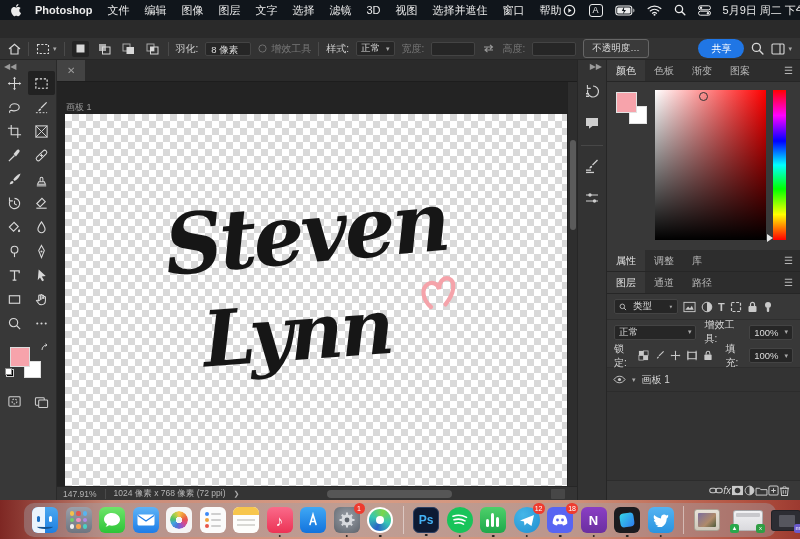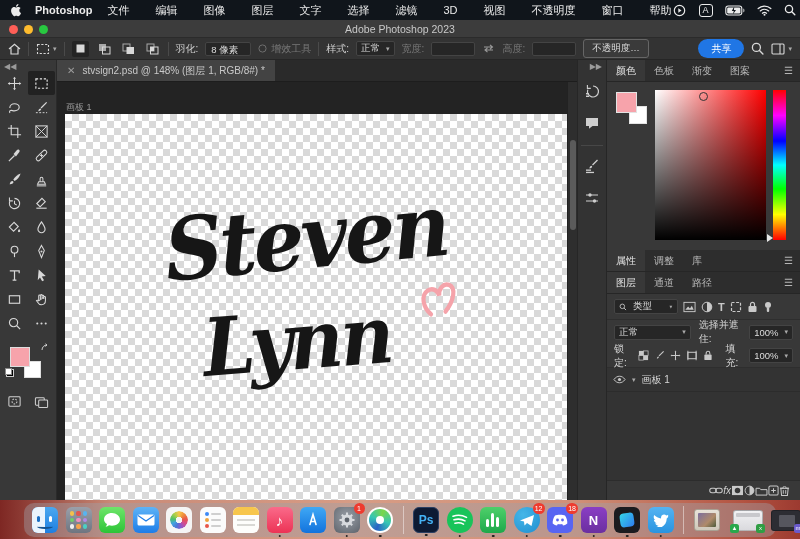--- a/index.html
+++ b/index.html
@@ -4,21 +4,21 @@
 <style>
   * { margin:0; padding:0; box-sizing:border-box; }
   html,body { background:#111; }
   .screen{ position:relative; width:800px; height:539px; overflow:hidden;
     font-family:"Liberation Sans",sans-serif; color:#d6d6d6; background:#2a2a2a; }
   svg{ display:block; }
 
   
   .menubar{ position:absolute; left:0; top:0; width:800px; height:20px; background:#10151b;
     display:flex; align-items:center; padding:0 10px; font-size:11px; color:#ebebeb; }
-  .menubar .menus{ display:flex; align-items:center; gap:26px; }
+  .menubar .menus{ display:flex; align-items:center; gap:15px; }
   .menubar .appname{ font-weight:bold; margin-left:12px; }
   .menubar .menuitem{ white-space:nowrap; }
   .menubar .right{ margin-left:auto; display:flex; align-items:center; gap:12px; }
   .mb-ic{ width:15px; height:13px; }
   .inputA{ border:1.3px solid #ebebeb; border-radius:3px; font-size:9px; padding:0 3px; line-height:11px; }
   .clock{ white-space:nowrap; font-size:11px; }
 
   
   .titlebar{ position:absolute; left:0; top:20px; width:800px; height:18px; background:#3c3c3c;
     border-bottom:1px solid #2b2b2b; }
@@ -146,21 +146,21 @@
     <div class="menus" style="margin-left:15px;">
       <span class="menuitem">文件</span>
       <span class="menuitem">编辑</span>
       <span class="menuitem">图像</span>
       <span class="menuitem">图层</span>
       <span class="menuitem">文字</span>
       <span class="menuitem">选择</span>
       <span class="menuitem">滤镜</span>
       <span class="menuitem">3D</span>
       <span class="menuitem">视图</span>
-      <span class="menuitem">不透明度</span>
+      <span class="menuitem">选择并遮住</span>
       <span class="menuitem">窗口</span>
       <span class="menuitem">帮助</span>
     </div>
     <div class="right">
       <span>
         <svg class="mb-ic" viewBox="0 0 15 13">
             <circle cx="7.5" cy="6.5" r="5.2" fill="none" stroke="#ebebeb" stroke-width="1.2"></circle>
             <path d="M6.3 4.3l3.2 2.2-3.2 2.2z" fill="#ebebeb"></path>
           </svg>
       </span>
@@ -190,28 +190,20 @@
             <rect x="0.5" y="0.8" width="12" height="4" rx="2" fill="none" stroke="#ebebeb" stroke-width="1"></rect>
             <circle cx="3" cy="2.8" r="1.2" fill="#ebebeb"></circle>
             <rect x="0.5" y="6.2" width="12" height="4" rx="2" fill="none" stroke="#ebebeb" stroke-width="1"></rect>
             <circle cx="10" cy="8.2" r="1.2" fill="#ebebeb"></circle>
           </svg>
       </span>
       <span class="clock">5月9日 周二 下午3:22</span>
     </div>
   </div>
 
-  <div class="titlebar">
-    <div class="lights">
-      <span class="light" style="background:#ff5f57"></span>
-      <span class="light" style="background:#febc2e"></span>
-      <span class="light" style="background:#28c840"></span>
-    </div>
-    <div class="title-text">Adobe Photoshop 2023</div>
-  </div>
 
   <div class="optionsbar">
     <span>
       <svg width="13" height="12" viewBox="0 0 13 12">
           <path d="M1 6l5.5-4.8L12 6M3 5.2V11h7V5.2" fill="none" stroke="#d8d8d8" stroke-width="1.2"></path>
         </svg>
     </span>
     <span class="vsep"></span>
     <span style="display:flex;align-items:center;gap:3px;">
       <svg width="14" height="12" viewBox="0 0 14 12">
@@ -444,38 +436,45 @@
               <rect x="5" y="6.5" width="9.5" height="8" rx="1" fill="#383838" stroke="#cfcfcf" stroke-width="1.1"></rect>
             </svg>
         </div>
       </div>
     </div>
 
     <div class="canvas-col">
       <div class="tabbar">
         <div class="doc-tab">
           <span class="x">✕</span>
-          <span>stvsign2.psd @ 148% (图层 1, RGB/8#) *</span>
         </div>
       </div>
       <div class="viewport">
         <div class="artboard-label">画板 1</div>
         <div class="checker">
           <svg class="sig-svg" viewBox="0 0 502 358" preserveAspectRatio="none">
             <text class="sig-text" x="100" y="142" font-size="80" transform="rotate(-5 250 120)">Steven</text>
             <text class="sig-text" x="138" y="236" font-size="74" transform="rotate(-4 240 210)">Lynn</text>
             <g transform="translate(352 160) rotate(-14) scale(1.05)">
               <path d="M7 27 C 1 19, 1.5 8.5, 9 6 C 14 4.3, 18.5 8, 18.5 13 C 19.5 7, 25 2.8, 30 6 C 35.5 9.8, 32 20, 21 28" fill="none" stroke="#f5a3aa" stroke-width="4" stroke-linecap="round"></path>
             </g>
           </svg>
         </div>
         <div class="vscroll">
           <div class="vthumb"></div>
         </div>
       </div>
+      <div class="statusbar">
+        <span>147.91%</span>
+        <span class="vsep" style="height:10px;"></span>
+        <span>1024 像素 x 768 像素 (72 ppi)</span>
+        <span class="chev">❯</span>
+        <span class="hthumb"></span>
+        <span class="corner-box"></span>
+      </div>
     </div>
 
     <div class="strip">
       <span class="exp">▶▶</span>
       <span class="s-ic">
         <svg width="16" height="16" viewBox="0 0 16 16">
             <path d="M9 3a5.5 5.5 0 11-5.2 3.6" fill="none" stroke="#cfcfcf" stroke-width="1.2"></path>
             <path d="M3.4 2v3.4h3.4" fill="none" stroke="#cfcfcf" stroke-width="1.1"></path>
             <rect x="2" y="10" width="3" height="1.4" fill="#cfcfcf"></rect>
             <rect x="2" y="12.6" width="3" height="1.4" fill="#cfcfcf"></rect>
@@ -576,21 +575,21 @@
               <rect x="3.8" y="6.5" width="2.4" height="4.5" rx="1" fill="#c9c9c9"></rect>
             </svg>
           </span>
       </div>
 
       <div class="blend-row">
         <span class="sel" style="width:86px;">
           <span>正常</span>
             <span class="chev" style="margin-left:auto;">▾</span>
         </span>
-        <span style="margin-left:4px;">选择并遮住:</span>
+        <span style="margin-left:4px;">增效工具:</span>
         <span class="sel">
           <span>100%</span>
             <span class="chev">▾</span>
         </span>
       </div>
 
       <div class="lock-row">
         <span>锁定:</span>
         <span>
             <svg width="11" height="11" viewBox="0 0 12 12">

